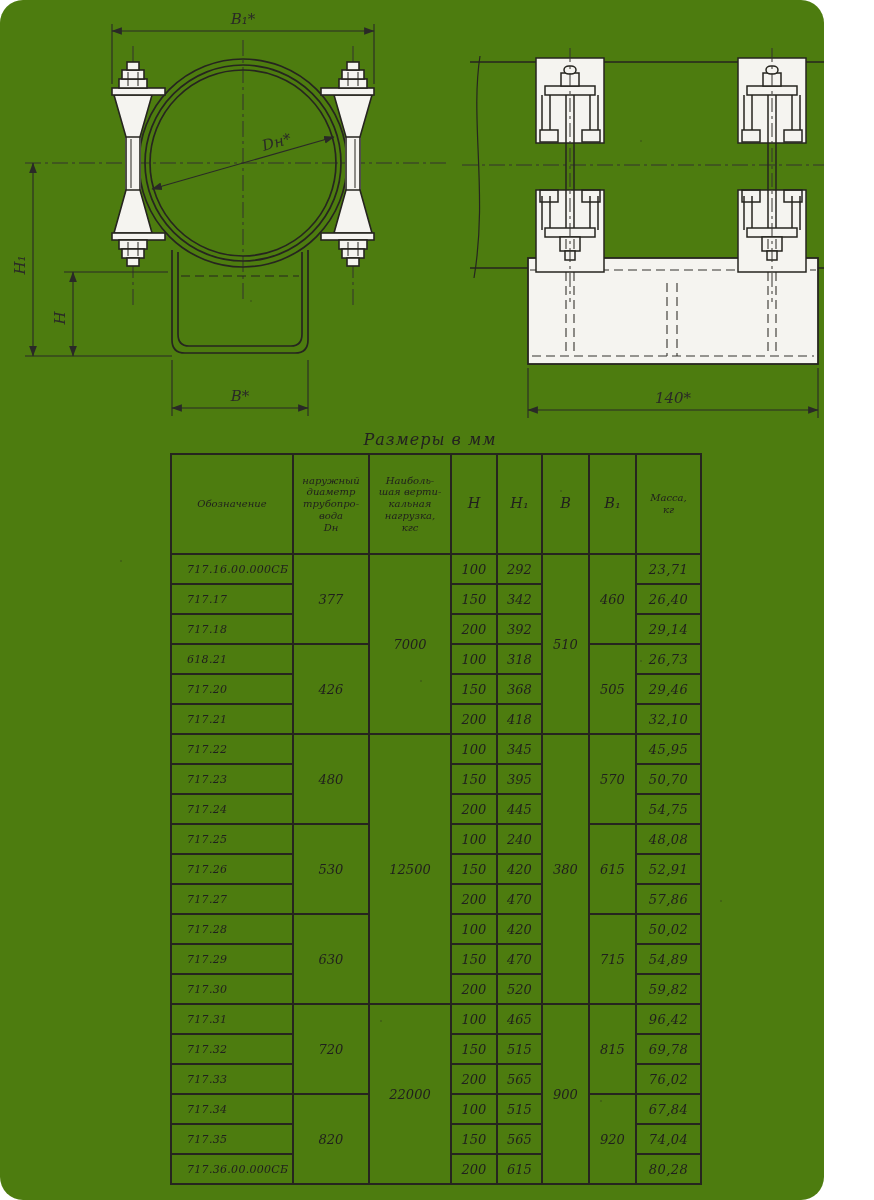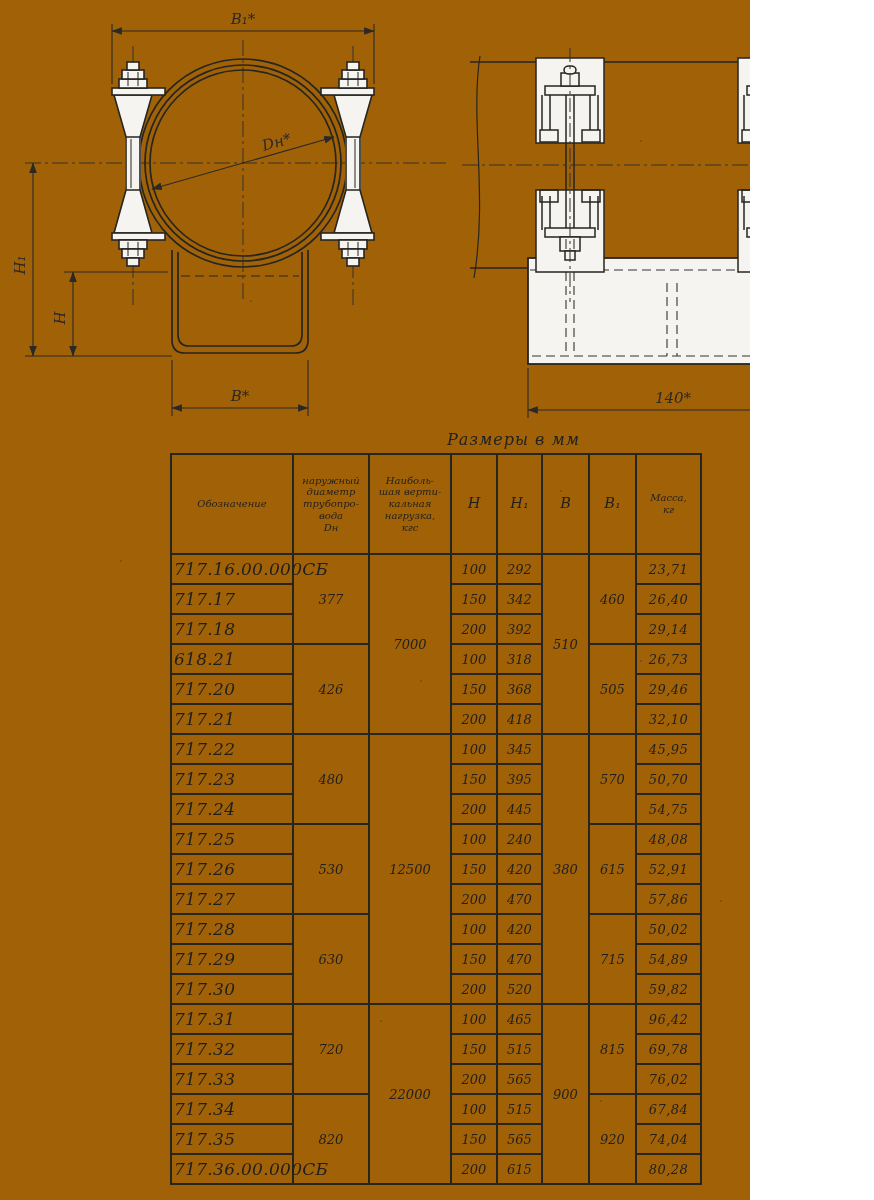--- a/index.html
+++ b/index.html
@@ -1,27 +1,27 @@
 <!DOCTYPE html>
 <html><head>
 <meta charset="utf-8">
 <style>
   html,body{margin:0;padding:0;}
   .page{
-    position:relative; width:750px; height:1200px;
-    background:#a16207; overflow:hidden;
-    font-family:"DejaVu Serif", serif; color:#232220;
+    position:relative; width:824px; height:1200px;
+    background:#4d7c0f; overflow:hidden;
+    font-family:"DejaVu Serif", serif; color:#232220;border-radius:23px;
   }
   .drawing{position:absolute;}
   .front-view{left:0; top:0;}
   .side-view{left:460px; top:0;}
   svg text{font-family:"DejaVu Serif", serif; font-style:italic; fill:#2a2927;}
   .table-title{
     position:absolute; left:280px; top:430px; width:300px;
-    text-align:right; font-style:italic; font-size:16px; letter-spacing:1px;
+    text-align:center; font-style:italic; font-size:16px; letter-spacing:1px;
   }
   .dims-table{
     position:absolute; left:170px; top:453px;
     border-collapse:collapse; table-layout:fixed; width:530px;
     background:transparent;
   }
   .dims-table col.c0{width:122px}
   .dims-table col.c1{width:76px}
   .dims-table col.c2{width:82px}
   .dims-table col.c3{width:46px}
@@ -32,21 +32,21 @@
   .dims-table th,.dims-table td{
     border:2px solid #26251f;
     font-style:italic; font-weight:normal;
     font-size:13px; text-align:center; vertical-align:middle;
     padding:0; color:#201f1d;
   }
   .dims-table thead tr{height:100px;}
   .dims-table tbody tr{height:30px;}
   .dims-table th{white-space:pre-line; line-height:1.18; font-size:10px;}
   .dims-table th.big{font-size:14.5px;}
-  .dims-table td.c-designation{text-align:left; padding-left:2px; font-size:17px; letter-spacing:.3px;}
+  .dims-table td.c-designation{text-align:left; padding-left:15px; font-size:11px; letter-spacing:.3px;}
   .dims-table td.c-mass{letter-spacing:.5px;}
   .speck{position:absolute; width:2px; height:2px; background:rgba(40,38,34,.35); border-radius:50%;}
 </style>
 </head>
 <body>
 
 <div class="page">
 
   <svg class="drawing front-view" width="460" height="432" viewBox="0 0 460 432">
     <defs>

